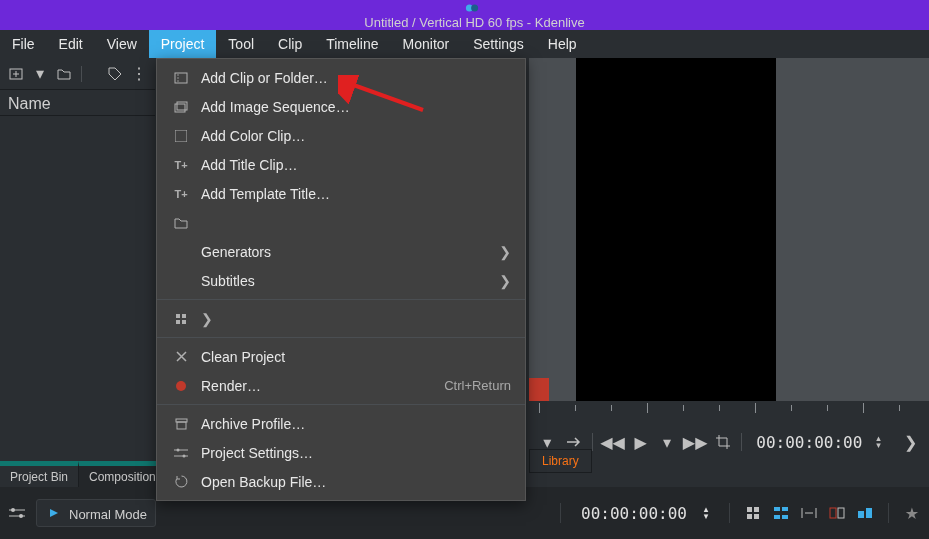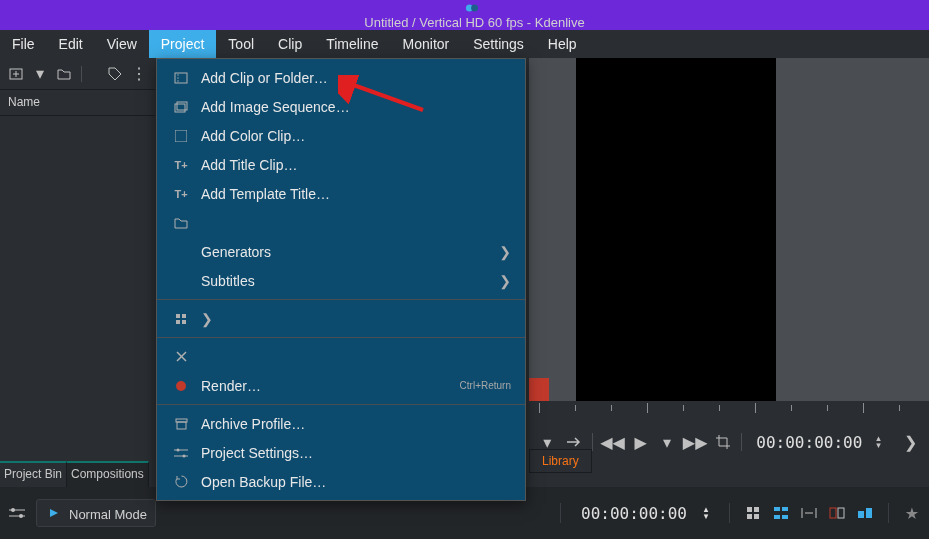--- a/index.html
+++ b/index.html
@@ -14,25 +14,25 @@
     
     .main-area { position: relative; height: calc(100% - 30px - 28px); }
     
     .left-panel { position: absolute; left: 0; top: 0; width: 155px; height: 100%; background: #2a2e32; }
     .toolbar-row { height: 32px; display: flex; align-items: center; padding: 0 6px; gap: 4px; border-bottom: 1px solid #1a1d20; }
     .tb-icon { width: 20px; height: 20px; display: flex; align-items: center; justify-content: center; color: #c0c0c0; cursor: pointer; }
     .tb-sep { width: 1px; height: 16px; background: #4a4e52; margin: 0 3px; }
     .spacer { flex: 1; }
     
     .bin-header { height: 26px; display: flex; align-items: stretch; border-bottom: 1px solid #1a1d20; }
-    .bin-col { flex: 1; padding: 5px 8px; font-size: 12px; color: #d0d0d0; text-align: left; }
+    .bin-col { flex: 1; padding: 5px 8px; font-size: 16px; color: #d0d0d0; text-align: left; }
     .bin-body { flex: 1; background: #2a2e32; }
     
     .bottom-tabs { position: absolute; bottom: 52px; left: 0; height: 26px; display: flex; }
-    .btab { padding: 4px 4px; font-size: 12px; color: #c8c8c8; background: #232629; border-right: 1px solid #1a1d20; border-top: 2px solid #0f766e; cursor: pointer; }
+    .btab { padding: 4px 10px; font-size: 12px; color: #c8c8c8; background: #232629; border-right: 1px solid #1a1d20; border-top: 5px solid #0f766e; cursor: pointer; }
     .btab.active { background: #2a2e32; }
     
     .bottom-bar { position: absolute; bottom: 0; left: 0; right: 0; height: 52px; background: #232629; display: flex; align-items: center; padding: 0 8px; gap: 10px; }
     .bb-item { display: flex; align-items: flex-end; gap: 6px; font-size: 13px; color: #d0d0d0; padding: 4px 8px; border-radius: 3px; }
     .bb-item.boxed { border: 1px solid #3a3e42; background: #2a2e32; }
     .bb-icon { width: 18px; height: 18px; display: flex; align-items: center; justify-content: center; }
     .bb-sep { width: 1px; height: 20px; background: #3a3e42; margin: 0 4px; }
     
     .monitor-panel { position: absolute; right: 0; top: 0; width: 400px; height: calc(100% - 52px - 26px); background: #4a4e52; }
     .monitor-video { position: absolute; top: 0; left: 47px; width: 200px; height: 343px; background: #000; }
@@ -42,25 +42,25 @@
     .mt-icon { width: 24px; height: 24px; display: flex; align-items: center; justify-content: center; color: #c0c0c0; cursor: pointer; }
     .mt-sep { width: 1px; height: 18px; background: #4a4e52; margin: 0 2px; }
     .timecode { font-family: monospace; font-size: 16px; color: #e0e0e0; margin-left: 6px; }
     
     .ruler { position: absolute; top: 343px; left: 0; right: 0; height: 20px; background: #2a2e32; }
     .ruler-tick { position: absolute; top: 4px; width: 1px; height: 6px; background: #8a8e92; }
     .ruler-tick.major { height: 10px; top: 2px; }
     
     .library-tab { position: absolute; top: 391px; left: 0; padding: 4px 12px; font-size: 12px; color: #f97316; background: #2a2e32; border: 1px solid #1a1d20; cursor: pointer; }
     
-    .dropdown-menu { position: absolute; left: 156px; top: 58px; width: 370px; background: #0c4a6e; border: 1px solid #555; box-shadow: 0 4px 14px rgba(0,0,0,0.5); z-index: 100; padding: 4px 0; }
+    .dropdown-menu { position: absolute; left: 156px; top: 58px; width: 370px; background: #404040; border: 1px solid #555; box-shadow: 0 4px 14px rgba(0,0,0,0.5); z-index: 100; padding: 4px 0; }
     .menu-item { height: 29px; display: flex; align-items: center; padding: 0 14px; font-size: 14px; color: #e8e8e8; cursor: pointer; }
     .mi-icon { width: 20px; margin-right: 10px; display: flex; align-items: center; justify-content: center; color: #b0b0b0; }
     .mi-label { flex: 1; }
-    .mi-shortcut { color: #a8a8a8; font-size: 10px; }
+    .mi-shortcut { color: #a8a8a8; font-size: 13px; }
     .mi-arrow { color: #b0b0b0; }
     .menu-sep { height: 1px; background: #4a4e52; margin: 4px 0; }
     
     .red-arrow { position: absolute; left: 338px; top: 75px; z-index: 200; pointer-events: none; }
     
     .star { color: #888; }
     .icon-svg { width: 14px; height: 14px; }
   </style>
 </head>
 <body>
@@ -291,20 +291,21 @@
       </span>
     <span class="mi-arrow">❯</span>
   </div>
   <div class="menu-sep"></div>
   <div class="menu-item">
     <span class="mi-icon">
         <svg width="13" height="13" viewBox="0 0 13 13">
           <path d="M2 2l9 9M11 2l-9 9" stroke="#b0b0b0" stroke-width="1.5"></path>
         </svg>
       </span>
+    <span class="mi-label">Clean Project</span>
   </div>
   <div class="menu-item">
     <span class="mi-icon">
         <svg width="12" height="12" viewBox="0 0 12 12">
           <circle cx="6" cy="6" r="5" fill="#c0392b"></circle>
         </svg>
       </span>
     <span class="mi-label">Render…</span>
     <span class="mi-shortcut">Ctrl+Return</span>
   </div>

